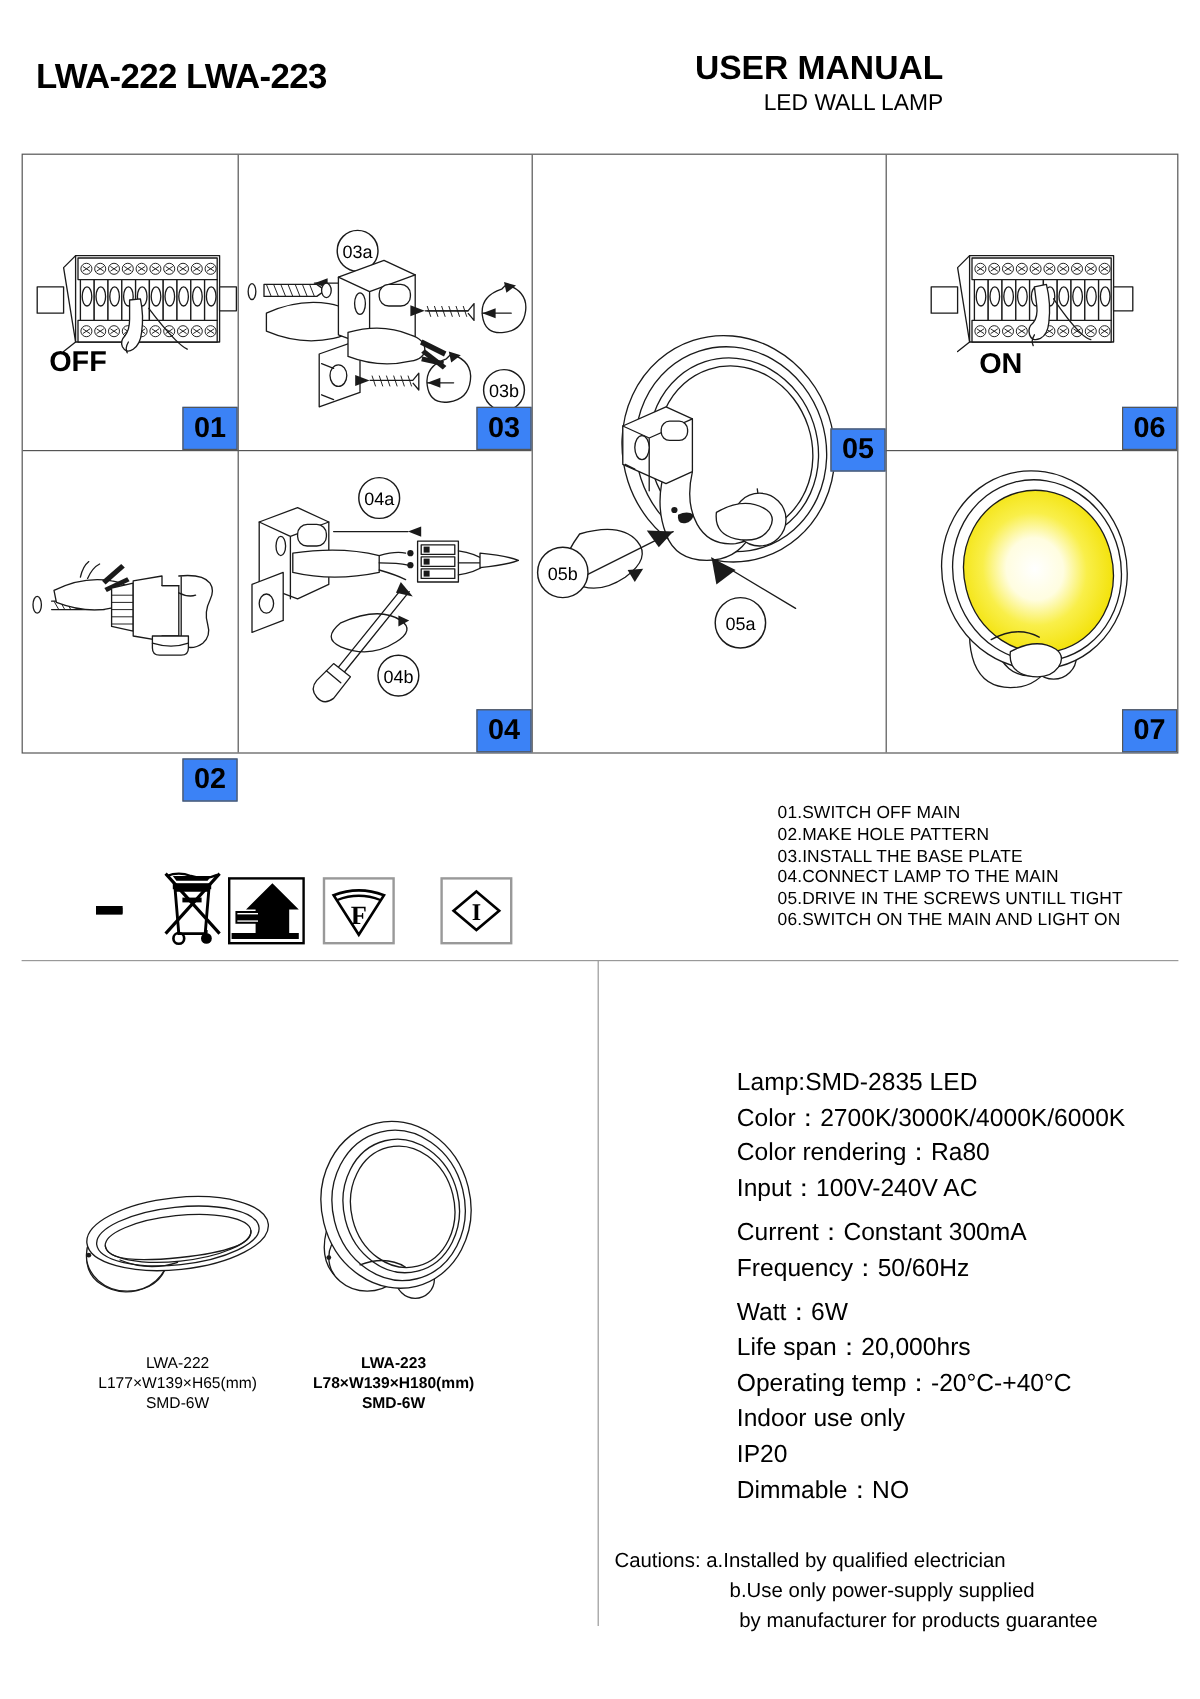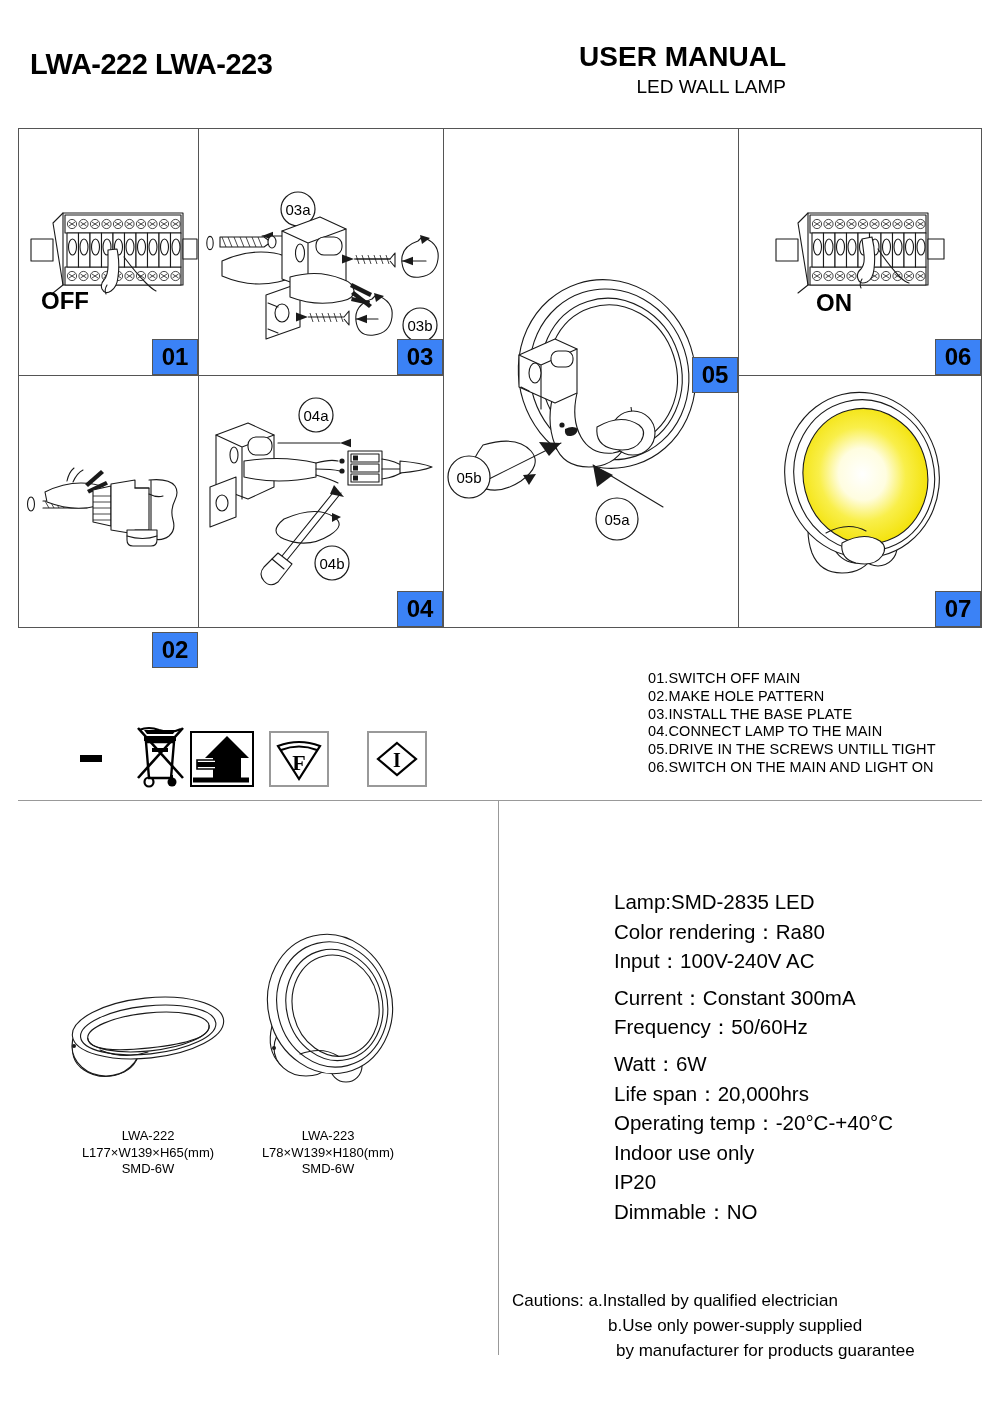--- a/index.html
+++ b/index.html
@@ -576,29 +576,30 @@
 
       <g transform="translate(80,74) rotate(-14)">
         <ellipse class="st-f" cx="0" cy="0" rx="62" ry="70"></ellipse>
         <ellipse class="st-f" cx="2" cy="1" rx="55" ry="63"></ellipse>
         <ellipse class="st-f" cx="4" cy="2" rx="48" ry="56"></ellipse>
         <ellipse class="st" cx="5" cy="3" rx="43" ry="51"></ellipse>
       </g>
       <path class="st" d="M50 124 q22 -8 38 2"></path>
     </svg>
   </div>
-  <div class="prod-label" style="left:170px;top:178px;width:196px;">
+  <div class="prod-label" style="left:170px;top:178px;width:196px;font-weight:bold;">
     <div>LWA-223</div>
     <div>L78×W139×H180(mm)</div>
     <div>SMD-6W</div>
   </div>
 </div>
 
 <div id="specs">
   <div>Lamp:SMD-2835 LED</div>
+  <div>Color：2700K/3000K/4000K/6000K</div>
   <div>Color rendering：Ra80</div>
   <div>Input：100V-240V AC</div>
   <div class="sp-gap">Current：Constant 300mA</div>
   <div>Frequency：50/60Hz</div>
   <div class="sp-gap">Watt：6W</div>
   <div>Life span：20,000hrs</div>
   <div>Operating temp：-20°C-+40°C</div>
   <div>Indoor use only</div>
   <div>IP20</div>
   <div>Dimmable：NO</div>

